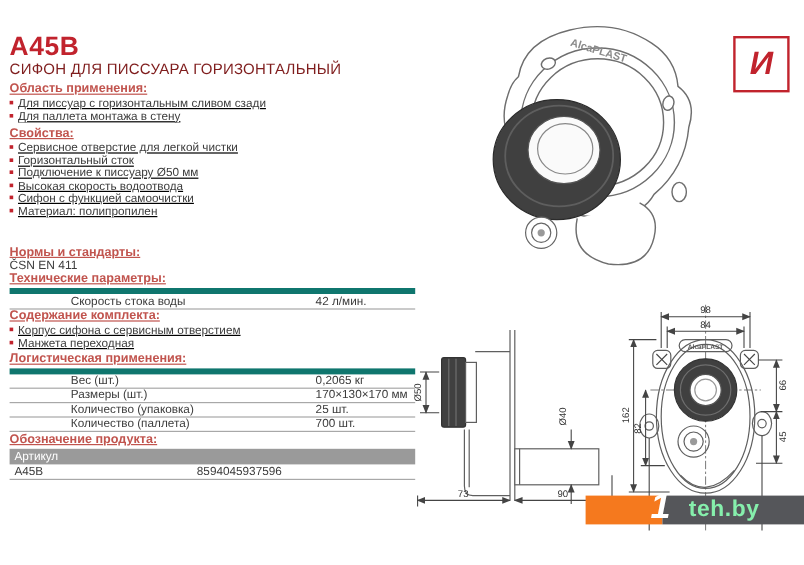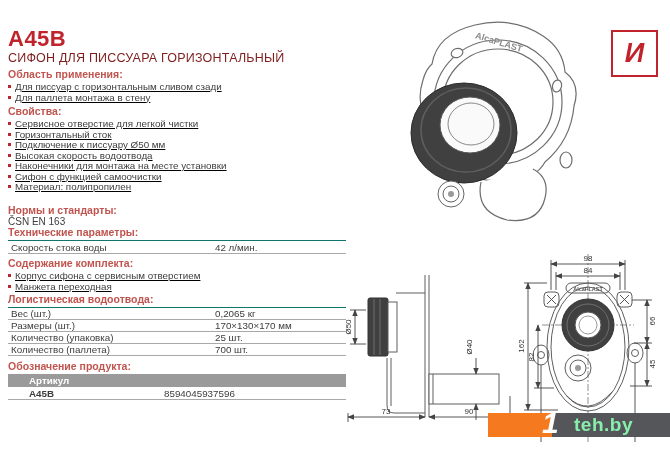--- a/index.html
+++ b/index.html
@@ -5,36 +5,36 @@
   * { margin:0; padding:0; box-sizing:border-box; }
   body { font-family:"Liberation Sans", sans-serif; background:#e8e8e8; }
   .page { position:relative; width:670px; height:471px; background:#ffffff; overflow:hidden; }
 
   
   .leftcol { position:absolute; left:8px; top:0; width:338px; height:471px; }
   .title { position:absolute; top:26px; left:0; font-size:22px; font-weight:bold; color:#c1232d; letter-spacing:0.5px; }
   .subtitle { position:absolute; top:51px; left:0; font-size:12.5px; color:#7f1d1d; letter-spacing:0.2px; }
 
   .sec { position:absolute; left:0; width:338px; }
-  .sec-h { font-size:10.5px; font-weight:bold; color:#c1544e; line-height:11px; }
-  .sec-h.u { border-bottom:1px solid #0f766e; padding-bottom:2px; }
+  .sec-h { font-size:10.5px; font-weight:bold; color:#c1544e; line-height:11px;text-decoration:underline; }
+  .sec-h.u { border-bottom:5px solid #0f766e; padding-bottom:2px; }
   .plain { font-size:10px; color:#3c3c3c; line-height:11px; }
 
   ul.blts { list-style:none; margin-top:2px;text-decoration:underline; }
   ul.blts li { font-size:9.8px; color:#3c3c3c; line-height:10.5px; white-space:nowrap; }
   .blt { display:inline-block; width:3px; height:3px; background:#c1232d; margin-right:4px; vertical-align:2px; }
 
   .prow { display:flex; align-items:center; height:12px; border-bottom:1px solid #a8a8a8; font-size:9.8px; color:#3c3c3c; }
-  .prow .c1 { flex:0 0 207px; padding-left:3px; }
+  .prow .c1 { flex:0 0 207px; padding-left:3px;margin-left:48px; }
   .prow .c2 { flex:1; }
   .trow { height:13px; }
 
   .dhead { display:flex; align-items:center; height:13px; background:#9a9a9a; color:#ffffff; font-size:9.8px; margin-top:2px; }
   .drow  { display:flex; align-items:center; height:13px; border-bottom:1px solid #a8a8a8; font-size:9.8px; color:#3c3c3c; }
-  .dhead .c1, .drow .c1 { flex:0 0 156px; padding-left:21px;font-weight:bold; }
+  .dhead .c1, .drow .c1 { flex:0 0 156px; padding-left:4px; }
   .dhead .c2, .drow .c2 { flex:1; }
 
   
   .badge { position:absolute; left:611px; top:30px; width:47px; height:47px; border:2px solid #c1232d;
            display:flex; align-items:center; justify-content:center; background:#fff; }
   .badge span { font-size:27px; font-weight:bold; font-style:italic; color:#c1232d; }
 
   
   .iso { position:absolute; left:385px; top:12px; width:215px; height:230px; }
   .techdraw { position:absolute; left:342px; top:246px; width:328px; height:200px; }
@@ -64,49 +64,48 @@
       </ul>
     </div>
 
     <div class="sec" style="top:106px">
       <div class="sec-h">Свойства:</div>
       <ul class="blts">
         <li><span class="blt"></span><span>Сервисное отверстие для легкой чистки</span></li>
         <li><span class="blt"></span><span>Горизонтальный сток</span></li>
         <li><span class="blt"></span><span>Подключение к писсуару Ø50 мм</span></li>
         <li><span class="blt"></span><span>Высокая скорость водоотвода</span></li>
-        <li><span class="blt"></span><span>Наконечники для монтажа на месте установки</span></li>
         <li><span class="blt"></span><span>Сифон с функцией самоочистки</span></li>
         <li><span class="blt"></span><span>Материал: полипропилен</span></li>
       </ul>
     </div>
 
     <div class="sec" style="top:205px">
       <div class="sec-h">Нормы и стандарты:</div>
-      <div class="plain">ČSN EN 163</div>
+      <div class="plain">ČSN EN 411</div>
     </div>
 
     <div class="sec" style="top:227px">
       <div class="sec-h u">Технические параметры:</div>
       <div class="prow trow">
         <span class="c1">Скорость стока воды</span>
         <span class="c2">42 л/мин.</span>
       </div>
     </div>
 
     <div class="sec" style="top:258px">
       <div class="sec-h">Содержание комплекта:</div>
       <ul class="blts">
         <li><span class="blt"></span><span>Корпус сифона с сервисным отверстием</span></li>
         <li><span class="blt"></span><span>Манжета переходная</span></li>
       </ul>
     </div>
 
     <div class="sec" style="top:294px">
-      <div class="sec-h u">Логистическая водоотвода:</div>
+      <div class="sec-h u">Логистическая применения:</div>
       <div class="prow">
         <span class="c1">Вес (шт.)</span>
         <span class="c2">0,2065 кг</span>
       </div>
       <div class="prow">
         <span class="c1">Размеры (шт.)</span>
         <span class="c2">170×130×170 мм</span>
       </div>
       <div class="prow">
         <span class="c1">Количество (упаковка)</span>

